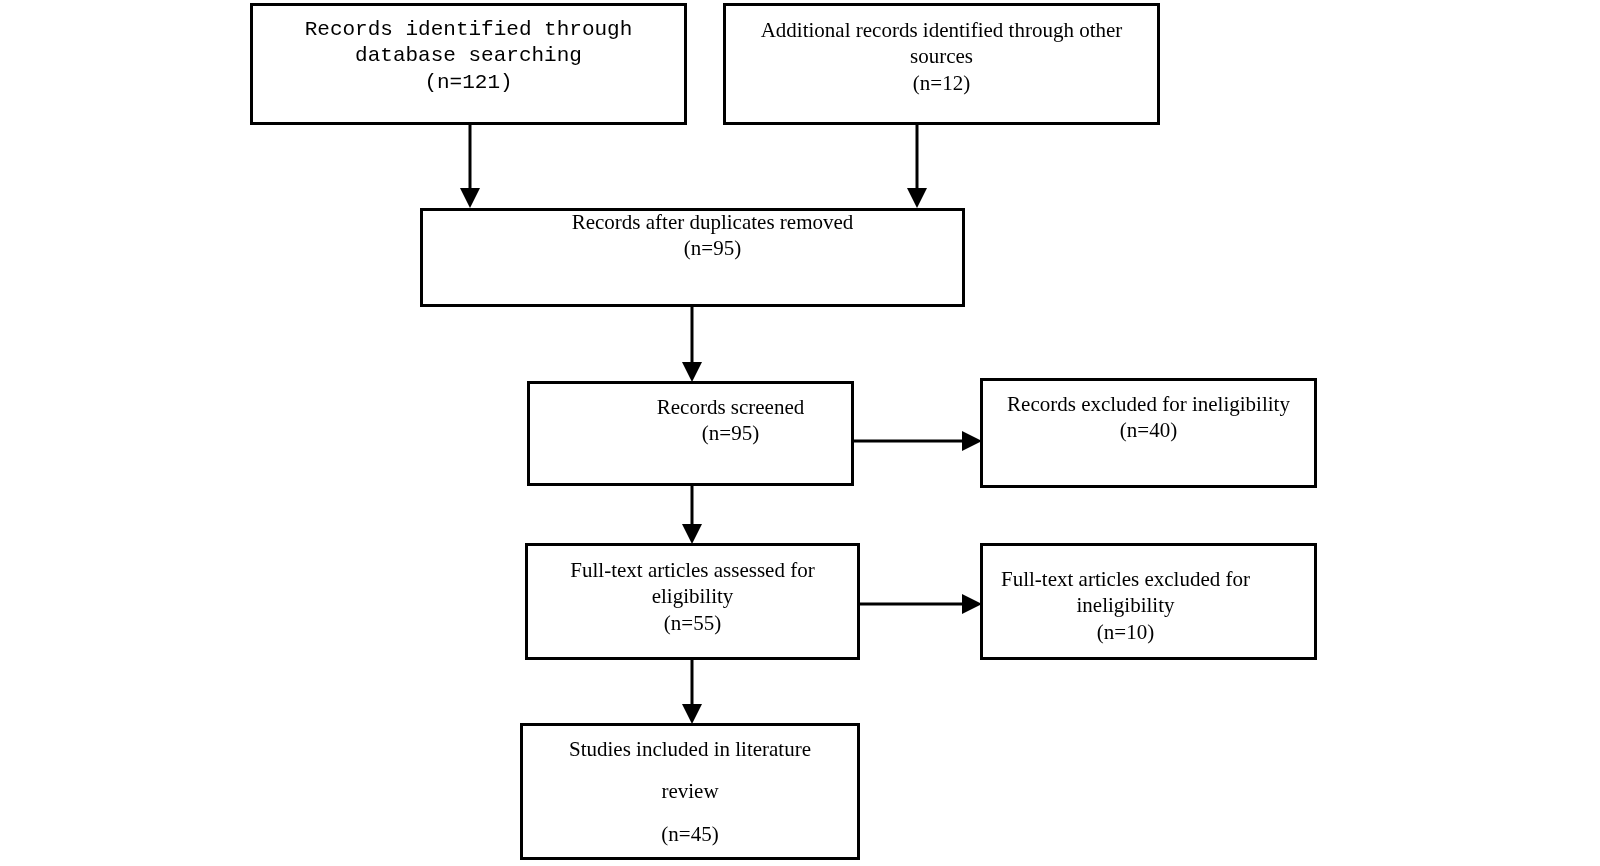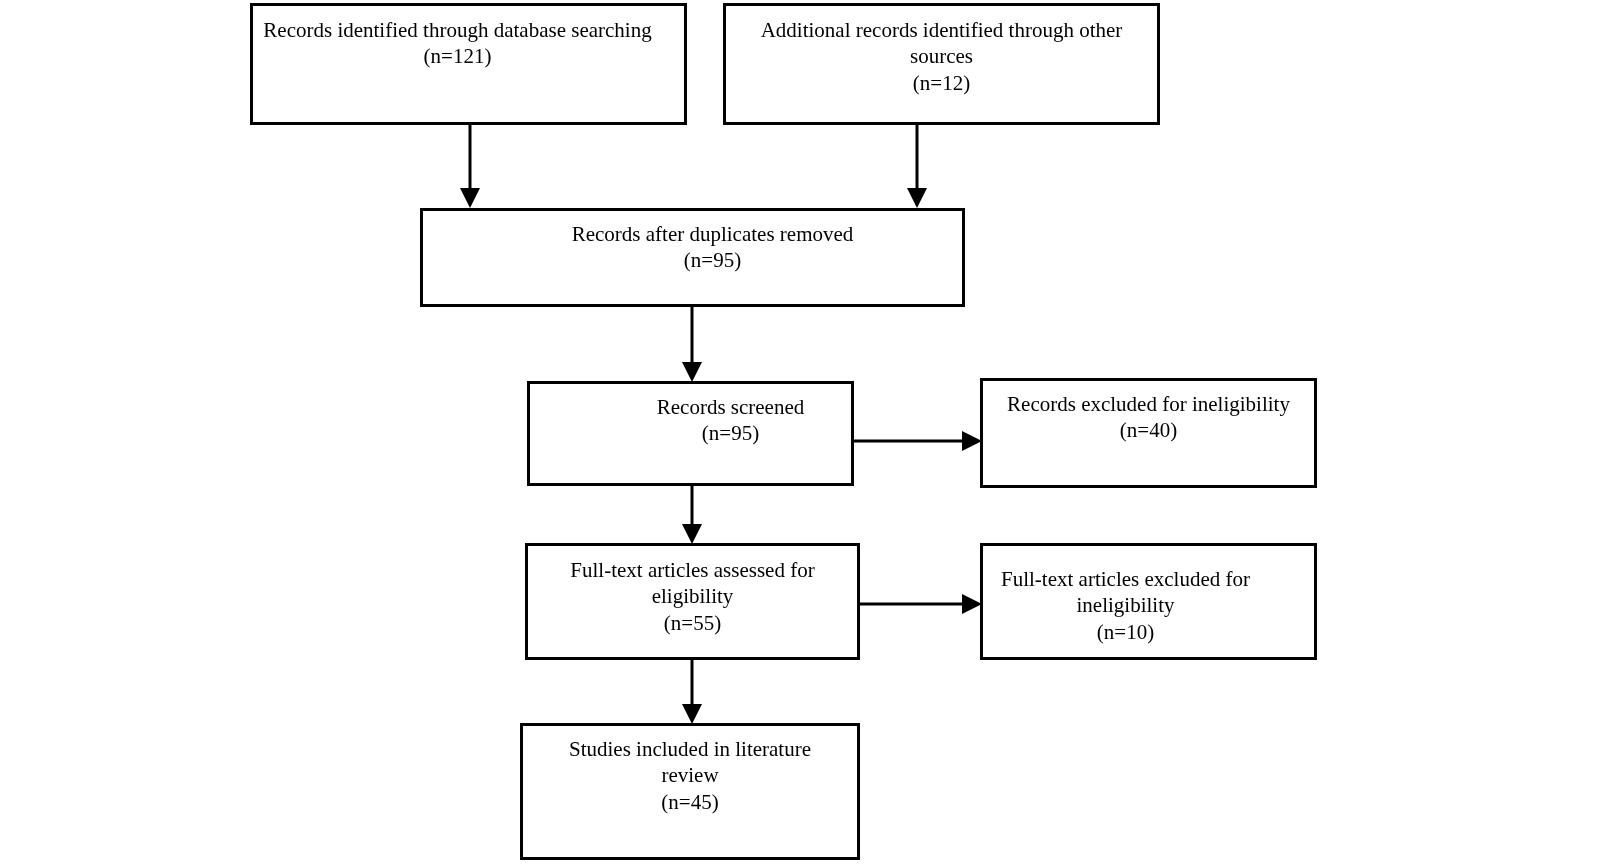--- a/index.html
+++ b/index.html
@@ -107,32 +107,32 @@
       <polygon class="arrow-head" points="982,604 962,594 962,614"></polygon>
     </g>
 
     <g>
       <line class="flow-line" x1="692" y1="659" x2="692" y2="712"></line>
       <polygon class="arrow-head" points="692,724 682,704 702,704"></polygon>
     </g>
 
   </svg>
 
-  <div class="box-text" style="left:239px; top:3px; width:437px; height:154px;">
+  <div class="box-text" style="left:250px; top:3px; width:437px; height:154px;font-family:Liberation Mono, monospace;">
     <span class="line">Records identified through database searching</span>
     <span class="line">(n=121)</span>
   </div>
 
   <div class="box-text" style="left:723px; top:3px; width:437px; height:122px;">
     <span class="line">Additional records identified through other</span>
     <span class="line">sources</span>
     <span class="line">(n=12)</span>
   </div>
 
-  <div class="box-text" style="left:420px; top:208px; width:585px; height:99px; padding-top:13px;">
+  <div class="box-text" style="left:420px; top:208px; width:585px; height:99px; padding-top:1px;">
     <span class="line">Records after duplicates removed</span>
     <span class="line">(n=95)</span>
   </div>
 
   <div class="box-text" style="left:527px; top:381px; width:327px; height:105px; padding-top:13px;margin-left:40px;">
     <span class="line">Records screened</span>
     <span class="line">(n=95)</span>
   </div>
 
   <div class="box-text" style="left:980px; top:378px; width:337px; height:110px; padding-top:13px;border-radius:23px;">
@@ -145,19 +145,19 @@
     <span class="line">eligibility</span>
     <span class="line">(n=55)</span>
   </div>
 
   <div class="box-text" style="left:980px; top:543px; width:291px; height:117px; padding-top:23px;">
     <span class="line">Full-text articles excluded for</span>
     <span class="line">ineligibility</span>
     <span class="line">(n=10)</span>
   </div>
 
-  <div class="box-text" style="left:520px; top:723px; width:340px; height:137px; padding-top:13px;">
+  <div class="box-text" style="left:520px; top:723px; width:340px; height:137px; padding-top:13px;gap:16px;">
     <span class="line">Studies included in literature</span>
     <span class="line">review</span>
     <span class="line">(n=45)</span>
   </div>
 
 </div>
 
 </body></html>

